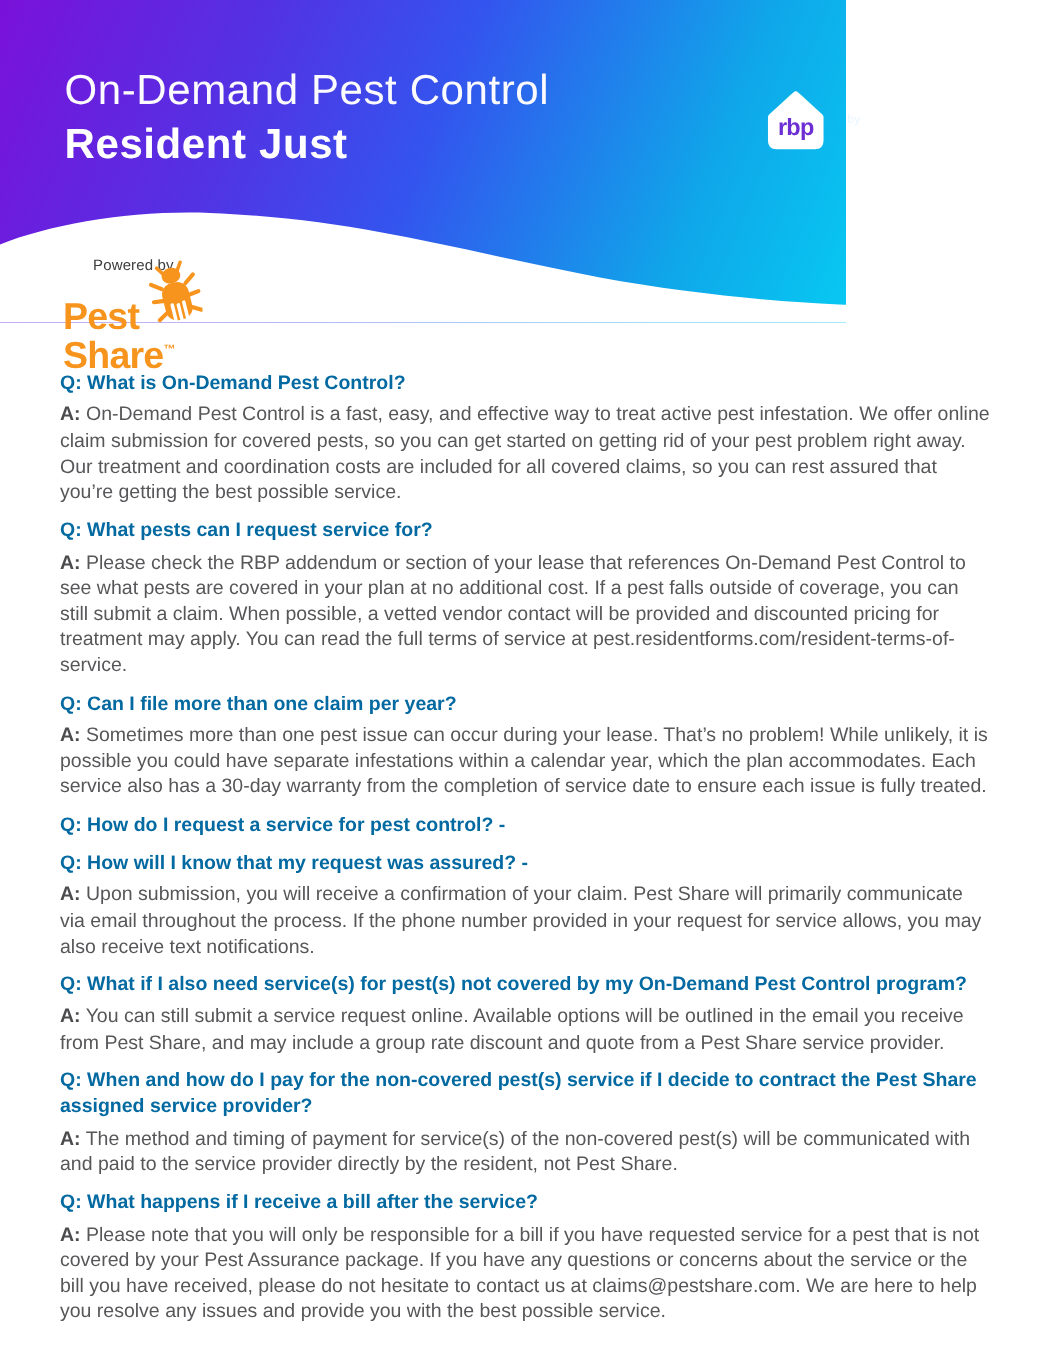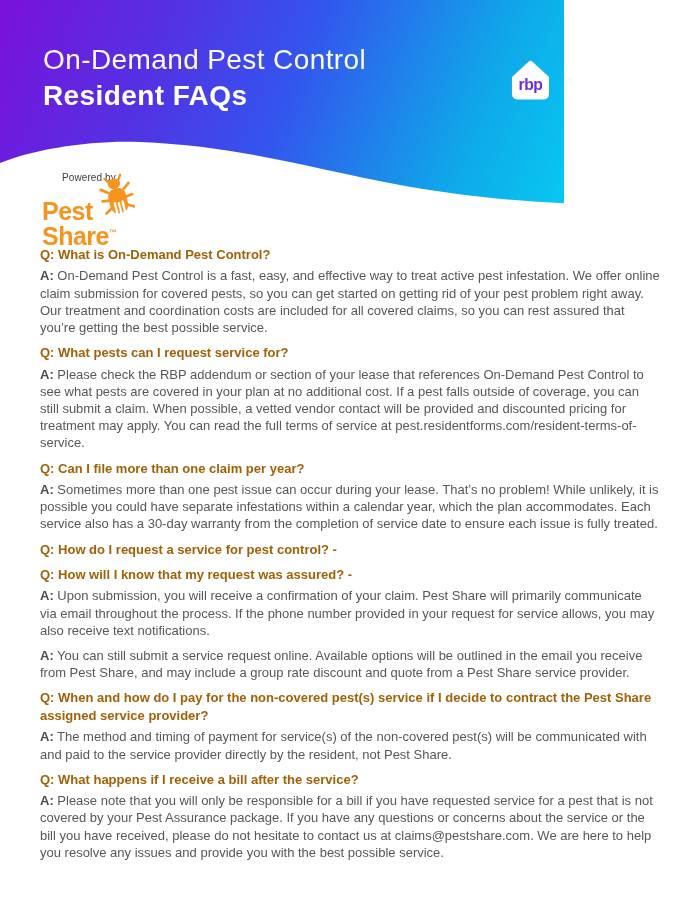--- a/index.html
+++ b/index.html
@@ -29,33 +29,33 @@
   .pestshare { position:absolute; left:42px; top:172px; width:150px; }
   .powered-by { color:#3c3c3e; font-size:10px; margin-bottom:17px; letter-spacing:.1px;padding-left:20px; }
   .ps-word { color:#F7941E; font-weight:700; font-size:25px; line-height:22px; letter-spacing:-.5px; }
   .ps-word2 { }
   .ps-tm { font-size:8px; vertical-align:10px; letter-spacing:0; }
   .bug { position:absolute; left:57px; top:1px; }
 
   
   .content { padding:31px 40px 0 40px; }
   .faq-item { margin-bottom:8px; }
-  .q { color:#a16207; font-weight:700; font-size:13px; line-height:17.4px; margin-bottom:4px; }
+  .q { color:#0369a1; font-weight:700; font-size:13px; line-height:17.4px; margin-bottom:4px; }
   .a { color:#57575a; font-size:13px; line-height:17.2px; margin-bottom:8px; }
   .a .a-prefix { font-weight:700; color:#4c4c4f; }
 </style>
 </head>
 <body>
 
 <div class="page">
 
   <div class="banner">
     <div class="titles">
       <div class="title-line1">On-Demand Pest Control</div>
-      <div class="title-line2">Resident FAQs</div>
+      <div class="title-line2">Resident Just</div>
     </div>
 
     <div class="rbp-cluster">
       <svg class="rbp-badge" viewBox="0 0 60 60" aria-hidden="true">
         <rect x="15" y="15" width="30" height="30" rx="6" fill="#2ED5C9" transform="rotate(45 30 30)"></rect>
         <path d="M30 13 L47 28.5 L47 45 Q47 48.5 43.5 48.5 L16.5 48.5 Q13 48.5 13 45 L13 28.5 Z" fill="#ffffff" stroke="#ffffff" stroke-width="5" stroke-linejoin="round"></path>
         <text x="30" y="41" text-anchor="middle" font-family="Liberation Sans, sans-serif" font-size="16.5" font-weight="bold" letter-spacing="-0.5" fill="#6D2FD4">rbp</text>
       </svg>
       <div class="sn-text">
         <span class="sn-by">by</span>
@@ -109,20 +109,21 @@
           <div class="a"><span class="a-prefix">A:</span> Sometimes more than one pest issue can occur during your lease. That’s no problem! While unlikely, it is possible you could have separate infestations within a calendar year, which the plan accommodates. Each service also has a 30-day warranty from the completion of service date to ensure each issue is fully treated.</div>
         </div>
         <div class="faq-item">
           <div class="q">Q: How do I request a service for pest control? -</div>
         </div>
         <div class="faq-item">
           <div class="q">Q: How will I know that my request was assured? -</div>
           <div class="a"><span class="a-prefix">A:</span> Upon submission, you will receive a confirmation of your claim. Pest Share will primarily communicate via email throughout the process. If the phone number provided in your request for service allows, you may also receive text notifications.</div>
         </div>
         <div class="faq-item">
+          <div class="q">Q: What if I also need service(s) for pest(s) not covered by my On-Demand Pest Control program?</div>
           <div class="a"><span class="a-prefix">A:</span> You can still submit a service request online. Available options will be outlined in the email you receive from Pest Share, and may include a group rate discount and quote from a Pest Share service provider.</div>
         </div>
         <div class="faq-item">
           <div class="q">Q: When and how do I pay for the non-covered pest(s) service if I decide to contract the Pest Share assigned service provider?</div>
           <div class="a"><span class="a-prefix">A:</span> The method and timing of payment for service(s) of the non-covered pest(s) will be communicated with and paid to the service provider directly by the resident, not Pest Share.</div>
         </div>
         <div class="faq-item">
           <div class="q">Q: What happens if I receive a bill after the service?</div>
           <div class="a"><span class="a-prefix">A:</span> Please note that you will only be responsible for a bill if you have requested service for a pest that is not covered by your Pest Assurance package. If you have any questions or concerns about the service or the bill you have received, please do not hesitate to contact us at claims@pestshare.com. We are here to help you resolve any issues and provide you with the best possible service.</div>
         </div>

